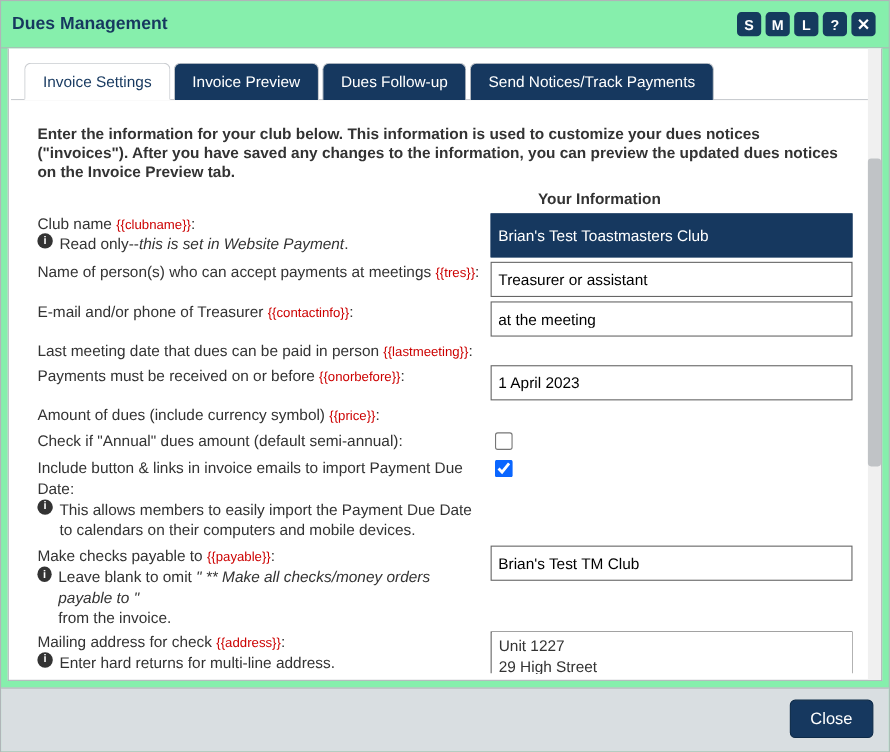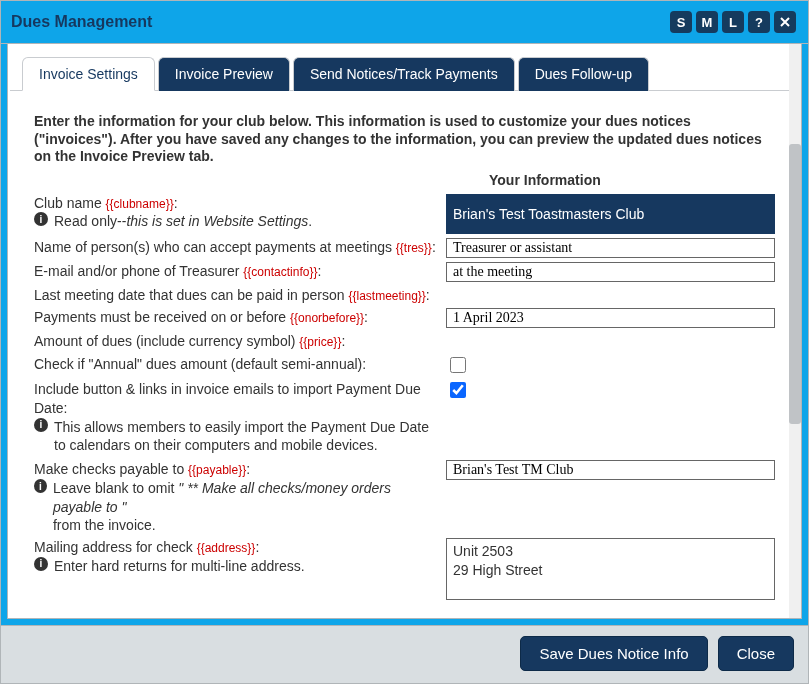--- a/index.html
+++ b/index.html
@@ -1,20 +1,20 @@
 <!DOCTYPE html>
 <html><head>
 <meta charset="utf-8">
 <style>
   * { box-sizing: border-box; }
   html, body { margin: 0; padding: 0; font-family: Arial, Helvetica, sans-serif; font-size: 14px; color: #333; }
   body { background: #e6e9ea; display: flex; justify-content: center; align-items: flex-start; padding: 0; }
 
   .dialog {
-    width: 809px; height: 684px; background: #0ea5e9; border: 1px solid #b0b5b8;
+    width: 809px; height: 684px; background: #86efac; border: 1px solid #b0b5b8;
     display: flex; flex-direction: column; position: relative;
   }
 
   .titlebar {
     display: flex; align-items: center; justify-content: space-between;
     padding: 10px 12px 10px 10px;
     border-bottom: 1px solid #b0b5b8;
   }
   .titlebar h1 {
     margin: 0; font-size: 16px; color: #16385f; font-weight: bold;
@@ -91,22 +91,22 @@
     vertical-align: middle;
   }
   .hint-row { display: flex; align-items: flex-start; margin-top: 0; padding-left: 0; }
   .hint-row .hint-text { margin-left: 2px; line-height: 1.3; }
 
   .ro-field {
     background: #16385f; color: #fff; padding: 3px 6px; border: 1px solid #16385f; width: 100%;
     font-size: 14px; height: 40px; display: flex; align-items: center;
   }
   input.txt {
-    width: 100%; border: 1px solid #666; padding: 3px 6px; font-size: 14px; height: 20px;
-    font-family: Liberation Serif, serif;
+    width: 100%; border: 1px solid #666; padding: 3px 6px; font-size: 14px; height: 32px;
+    font-family: Liberation Sans, sans-serif;
   }
   input[type=checkbox] { width: 16px; height: 16px; margin-top: 2px; }
   input.cb-checked { accent-color: #0a66ff; }
 
   .footer {
     display: flex; justify-content: flex-end; gap: 10px; padding: 10px 14px 12px 14px;
     border-top: 1px solid #b0b5b8; background: #d9dee1;
   }
   .btn {
     background: #16385f; color: #fff; border: 1px solid #0d2a48; border-radius: 5px;
@@ -141,37 +141,37 @@
   </div>
 
   <div class="content-area">
     <div class="scroll-stub">
       <div class="scroll-thumb"></div>
     </div>
 
     <div class="tabs">
       <div class="tab active">Invoice Settings</div>
       <div class="tab">Invoice Preview</div>
+      <div class="tab">Dues Follow-up</div>
       <div class="tab">Send Notices/Track Payments</div>
-      <div class="tab">Dues Follow-up</div>
     </div>
 
     <div class="tabpanel">
 
       <div class="intro">Enter the information for your club below. This information is used to customize your dues notices ("invoices"). After you have saved any changes to the information, you can preview the updated dues notices on the Invoice Preview tab.</div>
 
       <div class="col-header">Your Information</div>
 
       <div class="form-row">
         <div class="form-label">
           <span>Club name </span><span class="var-token">{{clubname}}</span><span>:</span>
           <div class="hint-row">
             <span class="info-icon">i</span>
             <span class="hint-text">
-              <span>Read only--</span><span class="hint-italic">this is set in Website Settings</span><span>.</span>
+              <span>Read only--</span><span class="hint-italic">this is set in Website Payment</span><span>.</span>
             </span>
           </div>
         </div>
         <div class="form-input-col">
           <div class="ro-field">Brian's Test Toastmasters Club</div>
         </div>
       </div>
 
       <div class="form-row">
         <div class="form-label">
@@ -253,28 +253,27 @@
 
       <div class="form-row" style="margin-top:4px;">
         <div class="form-label">
           <span>Mailing address for check </span><span class="var-token">{{address}}</span><span>:</span>
           <div class="hint-row">
             <span class="info-icon">i</span>
             <span class="hint-text">Enter hard returns for multi-line address.</span>
           </div>
         </div>
         <div class="form-input-col">
-          <div class="ta-display" contenteditable="true" style=""><span>Unit 2503</span>
+          <div class="ta-display" contenteditable="true" style=""><span>Unit 1227</span>
 <span>29 High Street</span>
 
 </div>
         </div>
       </div>
 
     </div>
   </div>
 
   <div class="footer">
-    <button class="btn">Save Dues Notice Info</button>
     <button class="btn">Close</button>
   </div>
 
 </div>
 
 </body></html>

